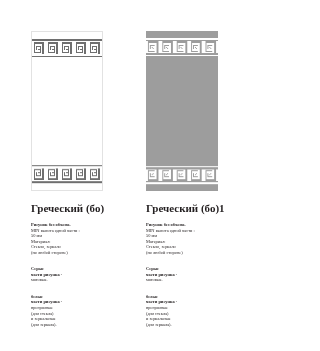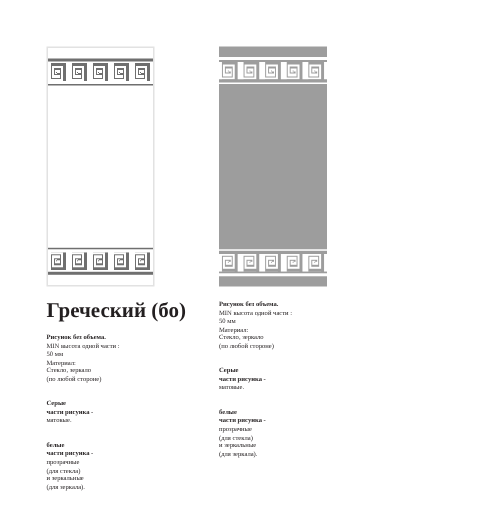--- a/index.html
+++ b/index.html
@@ -70,21 +70,21 @@
     margin: 1.5px 0;
     overflow: hidden;
     display: block;
   }
   .meander-wrap svg { display: block; width: 100%; height: 100%; }
 
   
   .caption-title {
     font-family: "Liberation Serif", "DejaVu Serif", serif;
     font-weight: bold;
-    font-size: 14px;
+    font-size: 11px;
     line-height: 10px;
     margin-top: 12px;
     margin-bottom: 0;
     white-space: nowrap;
   }
 
   .spec-block {
     margin-top: 9px;
     font-size: 4.4px;
     line-height: 5.5px;
@@ -202,20 +202,21 @@
         <div class="rule"></div>
         <div class="meander-wrap">
           <svg viewBox="0 0 100 14" preserveAspectRatio="none" shape-rendering="crispEdges">
             <rect x="0" y="0" width="100" height="14" fill="url(#mR)"></rect>
           </svg>
         </div>
         <div class="rule"></div>
       </div>
     </div>
 
+    <div class="caption-title">Греческий (бо)1</div>
 
     <div class="spec-block">
       <span class="lead">Рисунок без объема.</span>
       <span>MIN высота одной части :</span>
       <span>50 мм</span>
       <span>Материал:</span>
       <span>Стекло, зеркало</span>
       <span>(по любой стороне)</span>
     </div>
 

